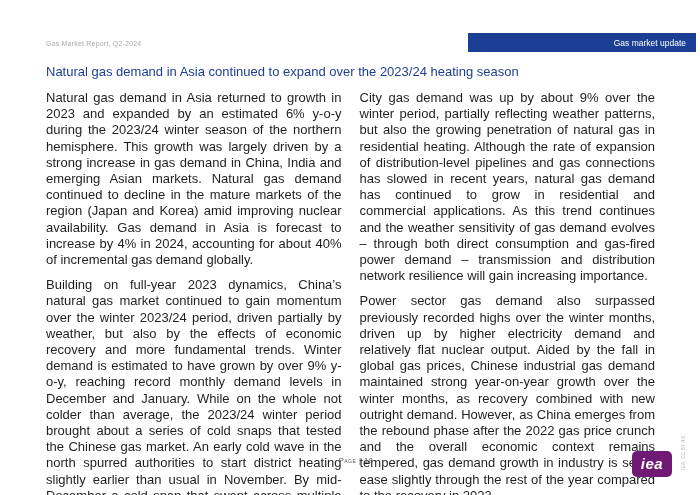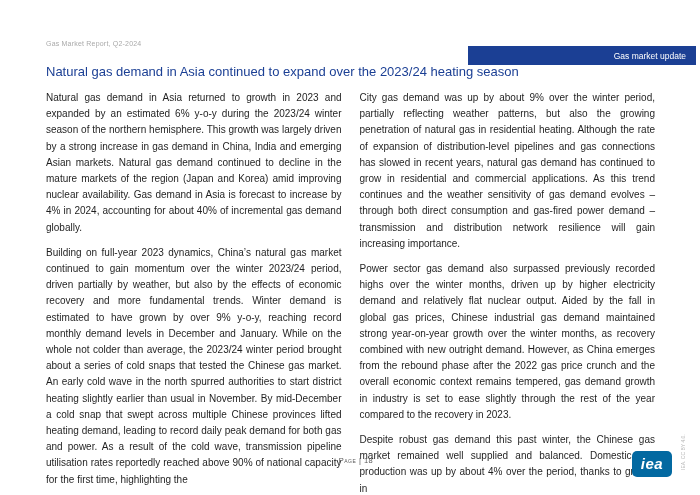--- a/index.html
+++ b/index.html
@@ -10,21 +10,21 @@
     font-family:"Liberation Sans", sans-serif;
     overflow:hidden;
     box-sizing:border-box;
   }
   
   .report-label{
     position:absolute;left:46px;top:40px;
     font-size:7px;color:#a9a9a9;letter-spacing:.2px;
   }
   .banner{
-    position:absolute;right:4px;top:46px;
+    position:absolute;right:4px;top:33px;
     width:228px;height:19px;
     background:#1b3f94;
     color:#ffffff;
     font-size:8.5px;
     display:flex;align-items:center;justify-content:flex-end;
     padding-right:10px;box-sizing:border-box;
   }
   
   .title{
     position:absolute;left:46px;top:64px;right:46px;
@@ -32,35 +32,35 @@
     margin:0;
   }
   
   .columns{
     position:absolute;left:46px;top:90px;right:45px;
     display:flex;gap:18px;
   }
   .col{flex:1;}
   .col p{
     margin:0 0 9px 0;
-    font-size:10px;line-height:16.2px;
+    font-size:13px;line-height:16.2px;
     color:#1f1f1f;
     text-align:justify;
   }
   
   .page-num{
     position:absolute;left:12px;right:0;bottom:30px;
     text-align:center;
     font-size:7.5px;color:#595959;
     font-variant:small-caps;letter-spacing:.5px;
   }
   .logo{
     position:absolute;right:28px;bottom:18px;
     width:40px;height:26px;
-    background:#0369a1;border-radius:5px;
+    background:#701a75;border-radius:5px;
     display:flex;align-items:center;justify-content:center;
   }
   .logo span{
     color:#ffffff;font-size:15px;font-weight:bold;
     font-style:italic;letter-spacing:.5px;line-height:1;
     padding-bottom:2px;
   }
   .credit{
     position:absolute;right:14px;bottom:18px;
     font-size:5px;color:#b5b5b5;

